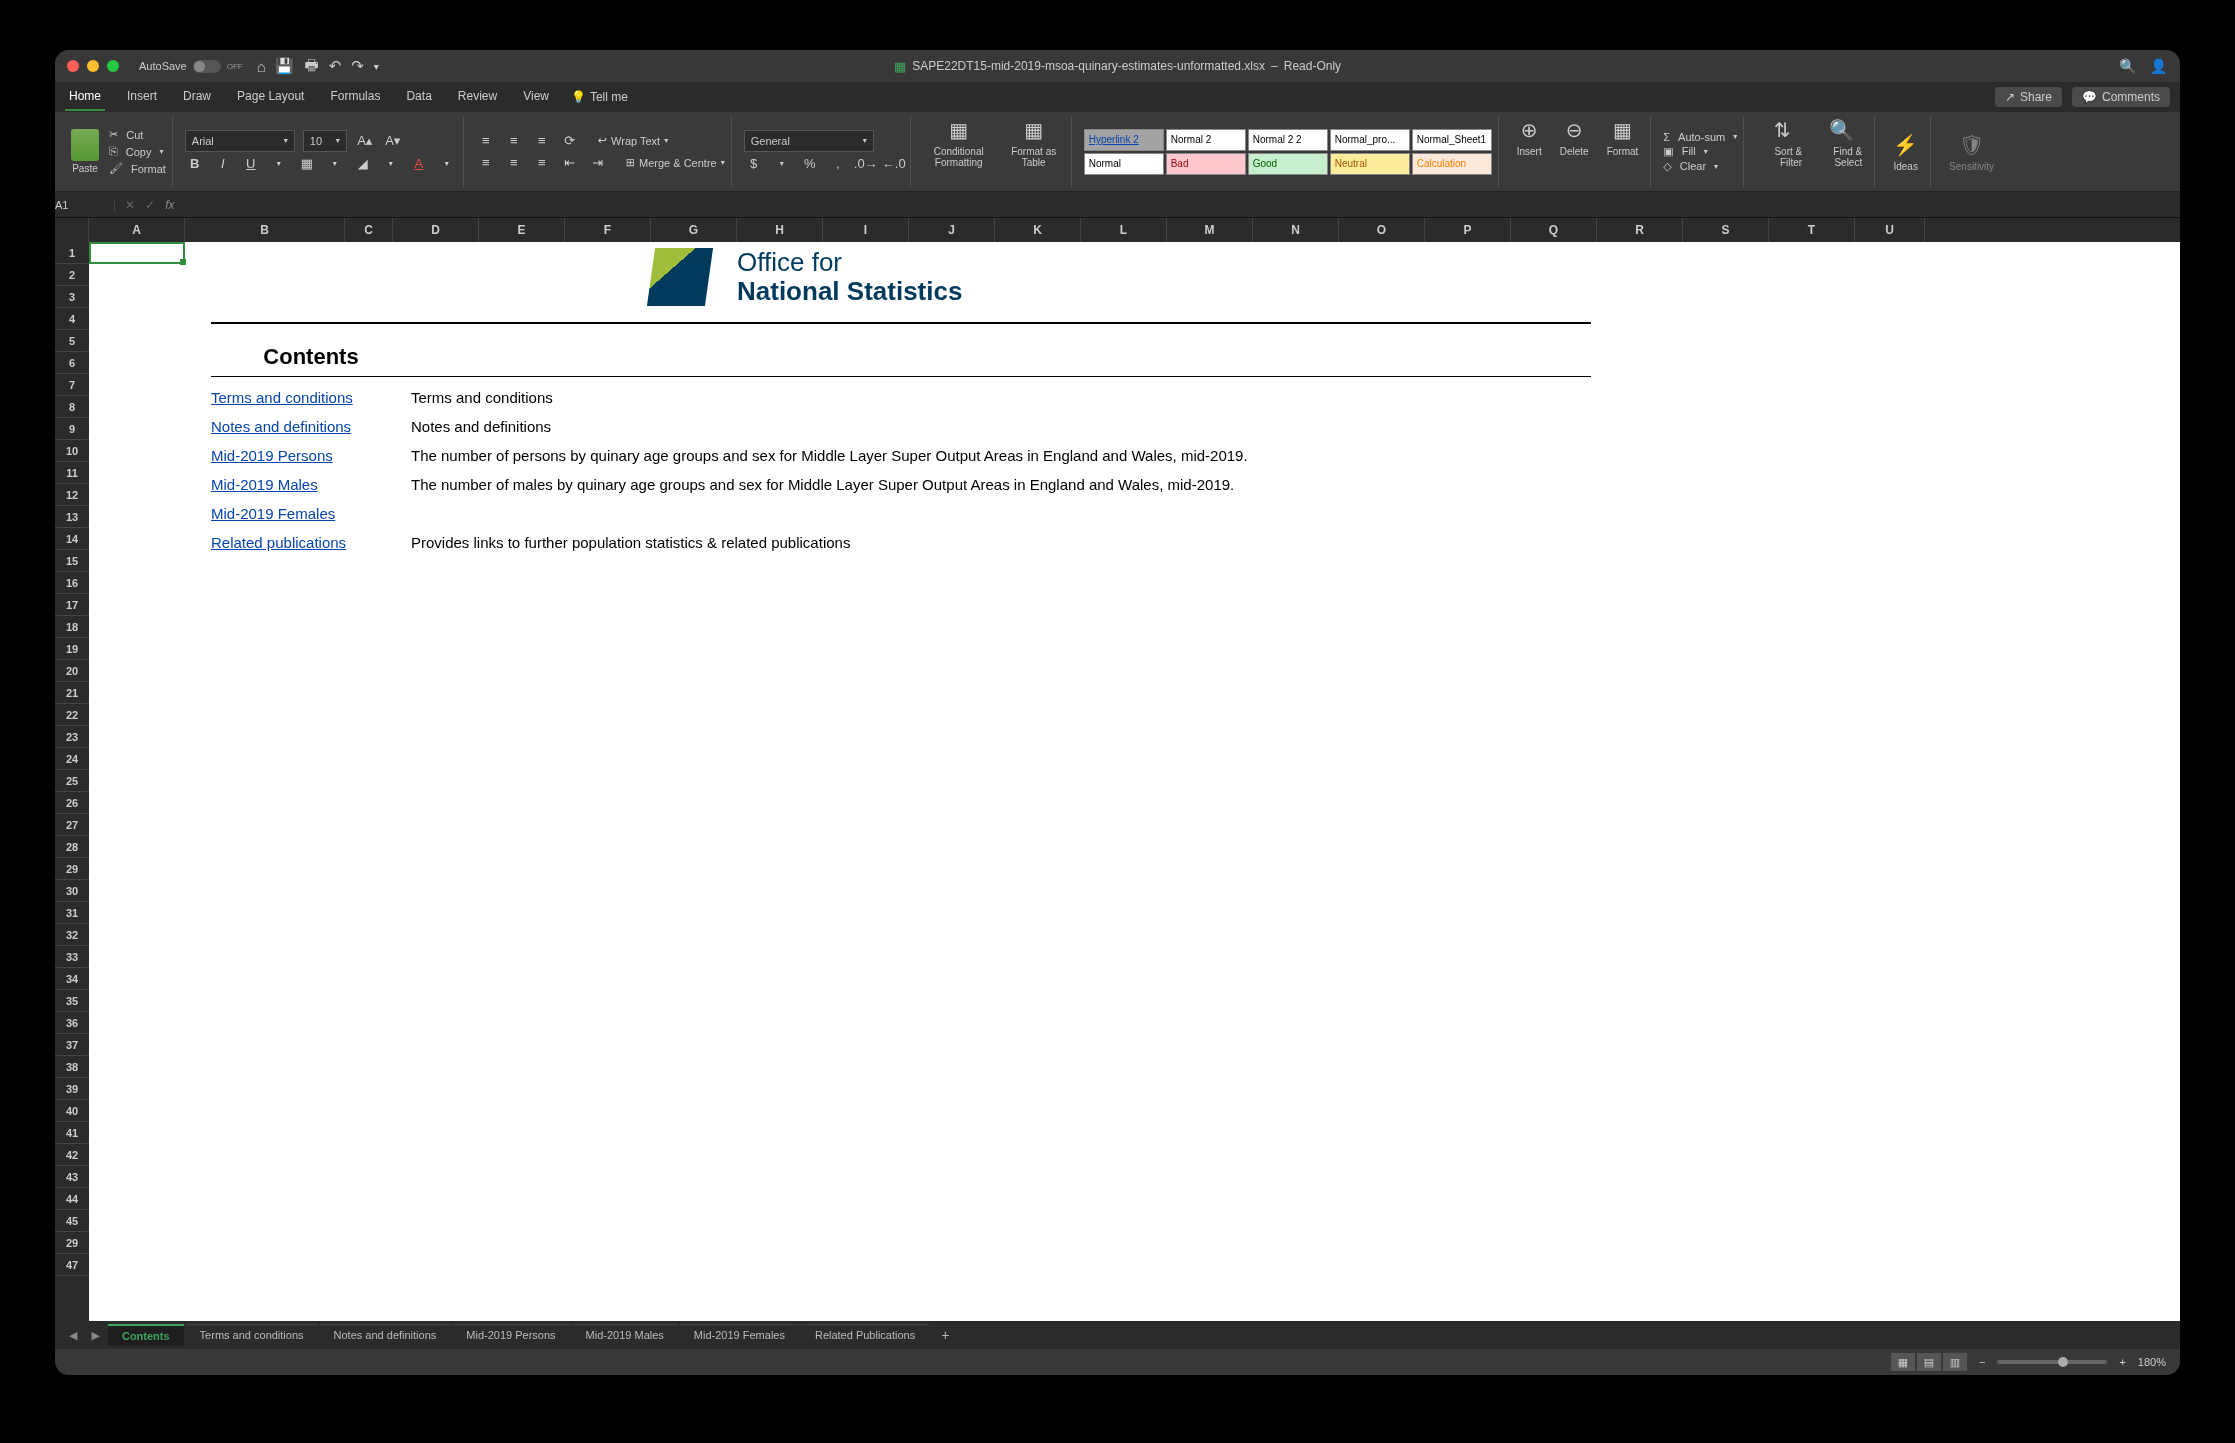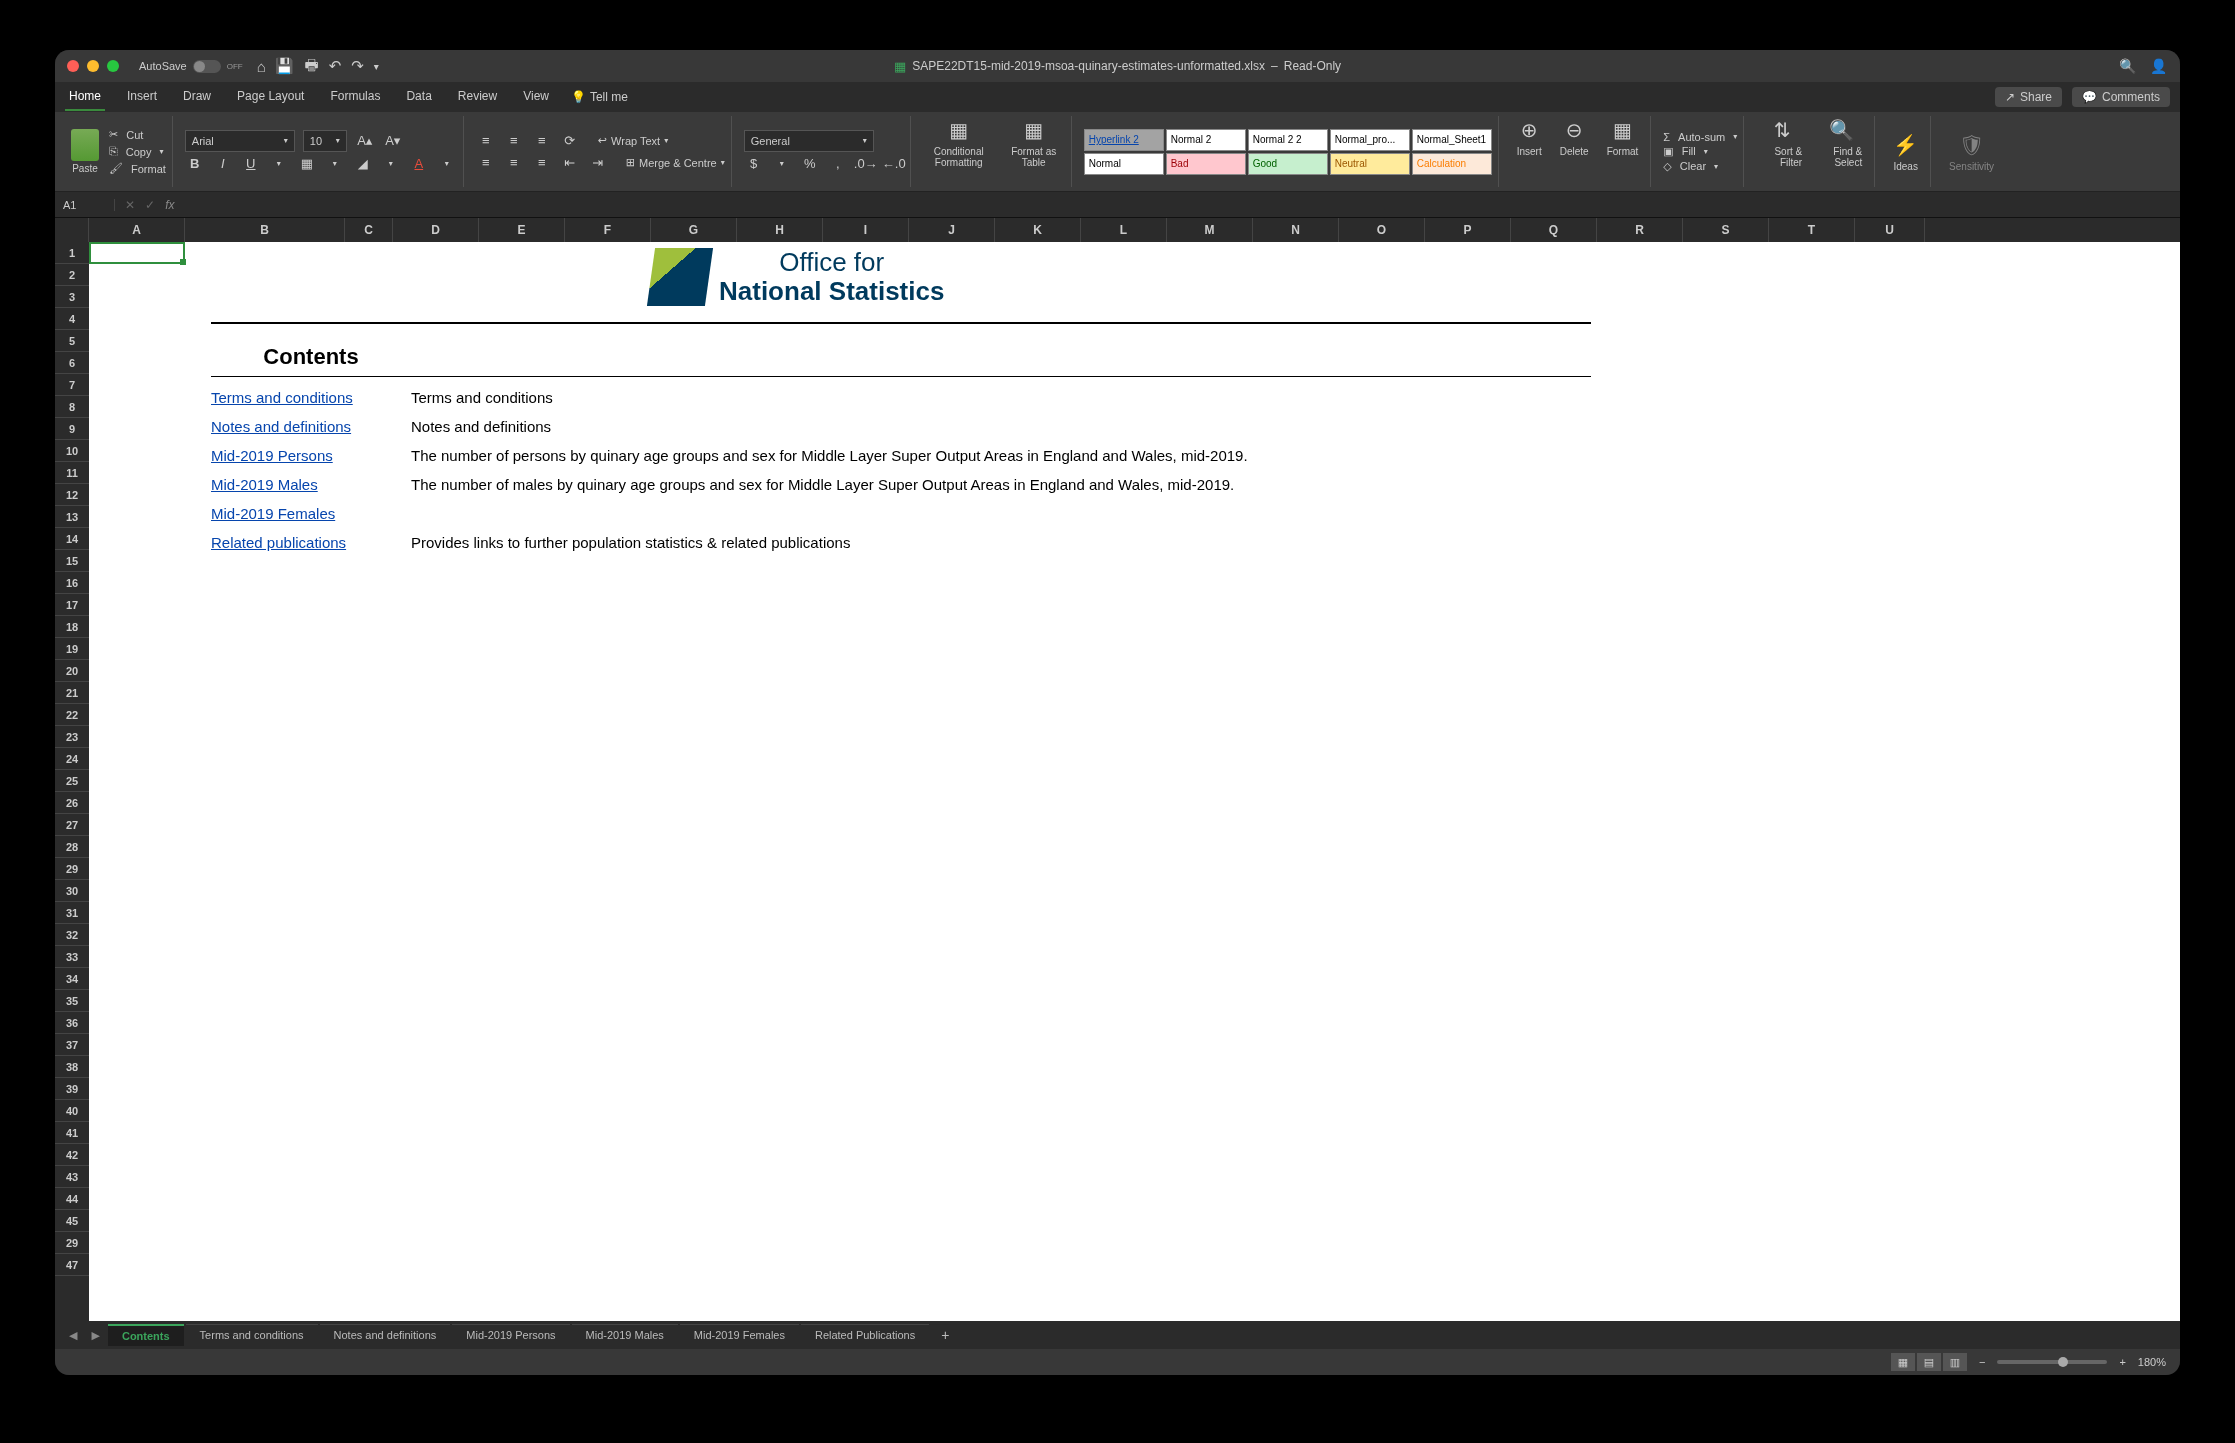--- a/index.html
+++ b/index.html
@@ -32,36 +32,36 @@
 .paste-ico { width:28px; height:32px; background:linear-gradient(#7a5, #593); border-radius:3px; position:relative;}
 .minirow { display:flex; gap:8px; align-items:center; }
 .selectbox { background:#2b2b2b; border:1px solid #555; height:22px; padding:0 6px; display:flex; align-items:center; font-size:11px; min-width:80px; justify-content:space-between;}
 .iconbtn { width:20px; height:20px; display:flex; align-items:center; justify-content:center; font-size:13px; color:#ccc;}
 .cellstyles { display:grid; grid-template-columns: repeat(5, 80px); grid-template-rows: 22px 22px; gap:2px;}
 .csbox { font-size:10px; display:flex; align-items:center; padding:0 4px; border:1px solid #888;}
 .vstack { display:flex; flex-direction:column; align-items:center; gap:2px; font-size:10px; padding:0 6px;}
 .vstack .ico { font-size:20px; height:28px; display:flex; align-items:center;}
 
 .namebar { height:26px; background:#2b2b2b; display:flex; align-items:center; border-bottom:1px solid #111;}
-.namebox { width:60px; padding:0 8px; color:#ccc; font-size:11px; border-right:1px solid #444;}
+.namebox { width:60px; padding:0 0; color:#ccc; font-size:11px; border-right:1px solid #444;}
 .fxarea { display:flex; align-items:center; gap:10px; padding:0 10px; color:#888; font-size:12px;}
 
 .colhdrs { height:24px; background:#2b2b2b; display:flex; color:#ccc; font-size:12px; font-weight:bold;}
 .rownum-spacer{ width:34px; border-right:1px solid #444;}
 .colh { border-right:1px solid #444; display:flex; align-items:center; justify-content:center;}
 
 .gridwrap { flex:1; display:flex; overflow:hidden; background:#fff;}
 .rownums { width:34px; background:#2b2b2b; color:#ccc; font-size:11px; font-weight:bold;}
 .rownums div { height:22px; display:flex; align-items:center; justify-content:center; border-bottom:1px solid #444;}
 .sheet { flex:1; background:#fff; position:relative; color:#000;}
 .selcell { position:absolute; left:0; top:0; width:96px; height:22px; border:2px solid #2f8f3d; background:rgba(255,255,255,0);}
 .selcell::after{content:''; position:absolute; right:-3px; bottom:-3px; width:6px; height:6px; background:#2f8f3d;}
 
 .content { position:absolute; left:122px; top:6px; width:1380px; font-family: Arial, sans-serif; }
-.logo { margin-left:440px; display:flex; align-items:center; gap:10px;text-align:center; }
+.logo { margin-left:440px; display:flex; align-items:center; gap:28px; }
 .logosq { width:58px; height:58px; background:linear-gradient(135deg,#9fbf3c 0%,#9fbf3c 35%,#003a5d 35%,#003a5d 100%); transform:skewX(-8deg);}
 .logotxt { color:#003a5d; font-size:26px; line-height:1.1; }
 .logotxt .b { font-weight:bold; }
 .hr { border-top:2px solid #000; margin:16px 0 6px; }
 .tabletitle { display:flex; }
 .tt-left { width:200px; font-size:22px; font-weight:bold; text-align:center; padding-top:14px;}
 .tt-right { flex:1; font-size:21px; font-weight:bold; text-align:center; padding:4px 20px;}
 .hr2 { border-top:1.5px solid #000; margin:6px 0 12px;}
 .row { display:flex; margin:12px 0; font-size:15px; }
 .row .l { width:200px; }

